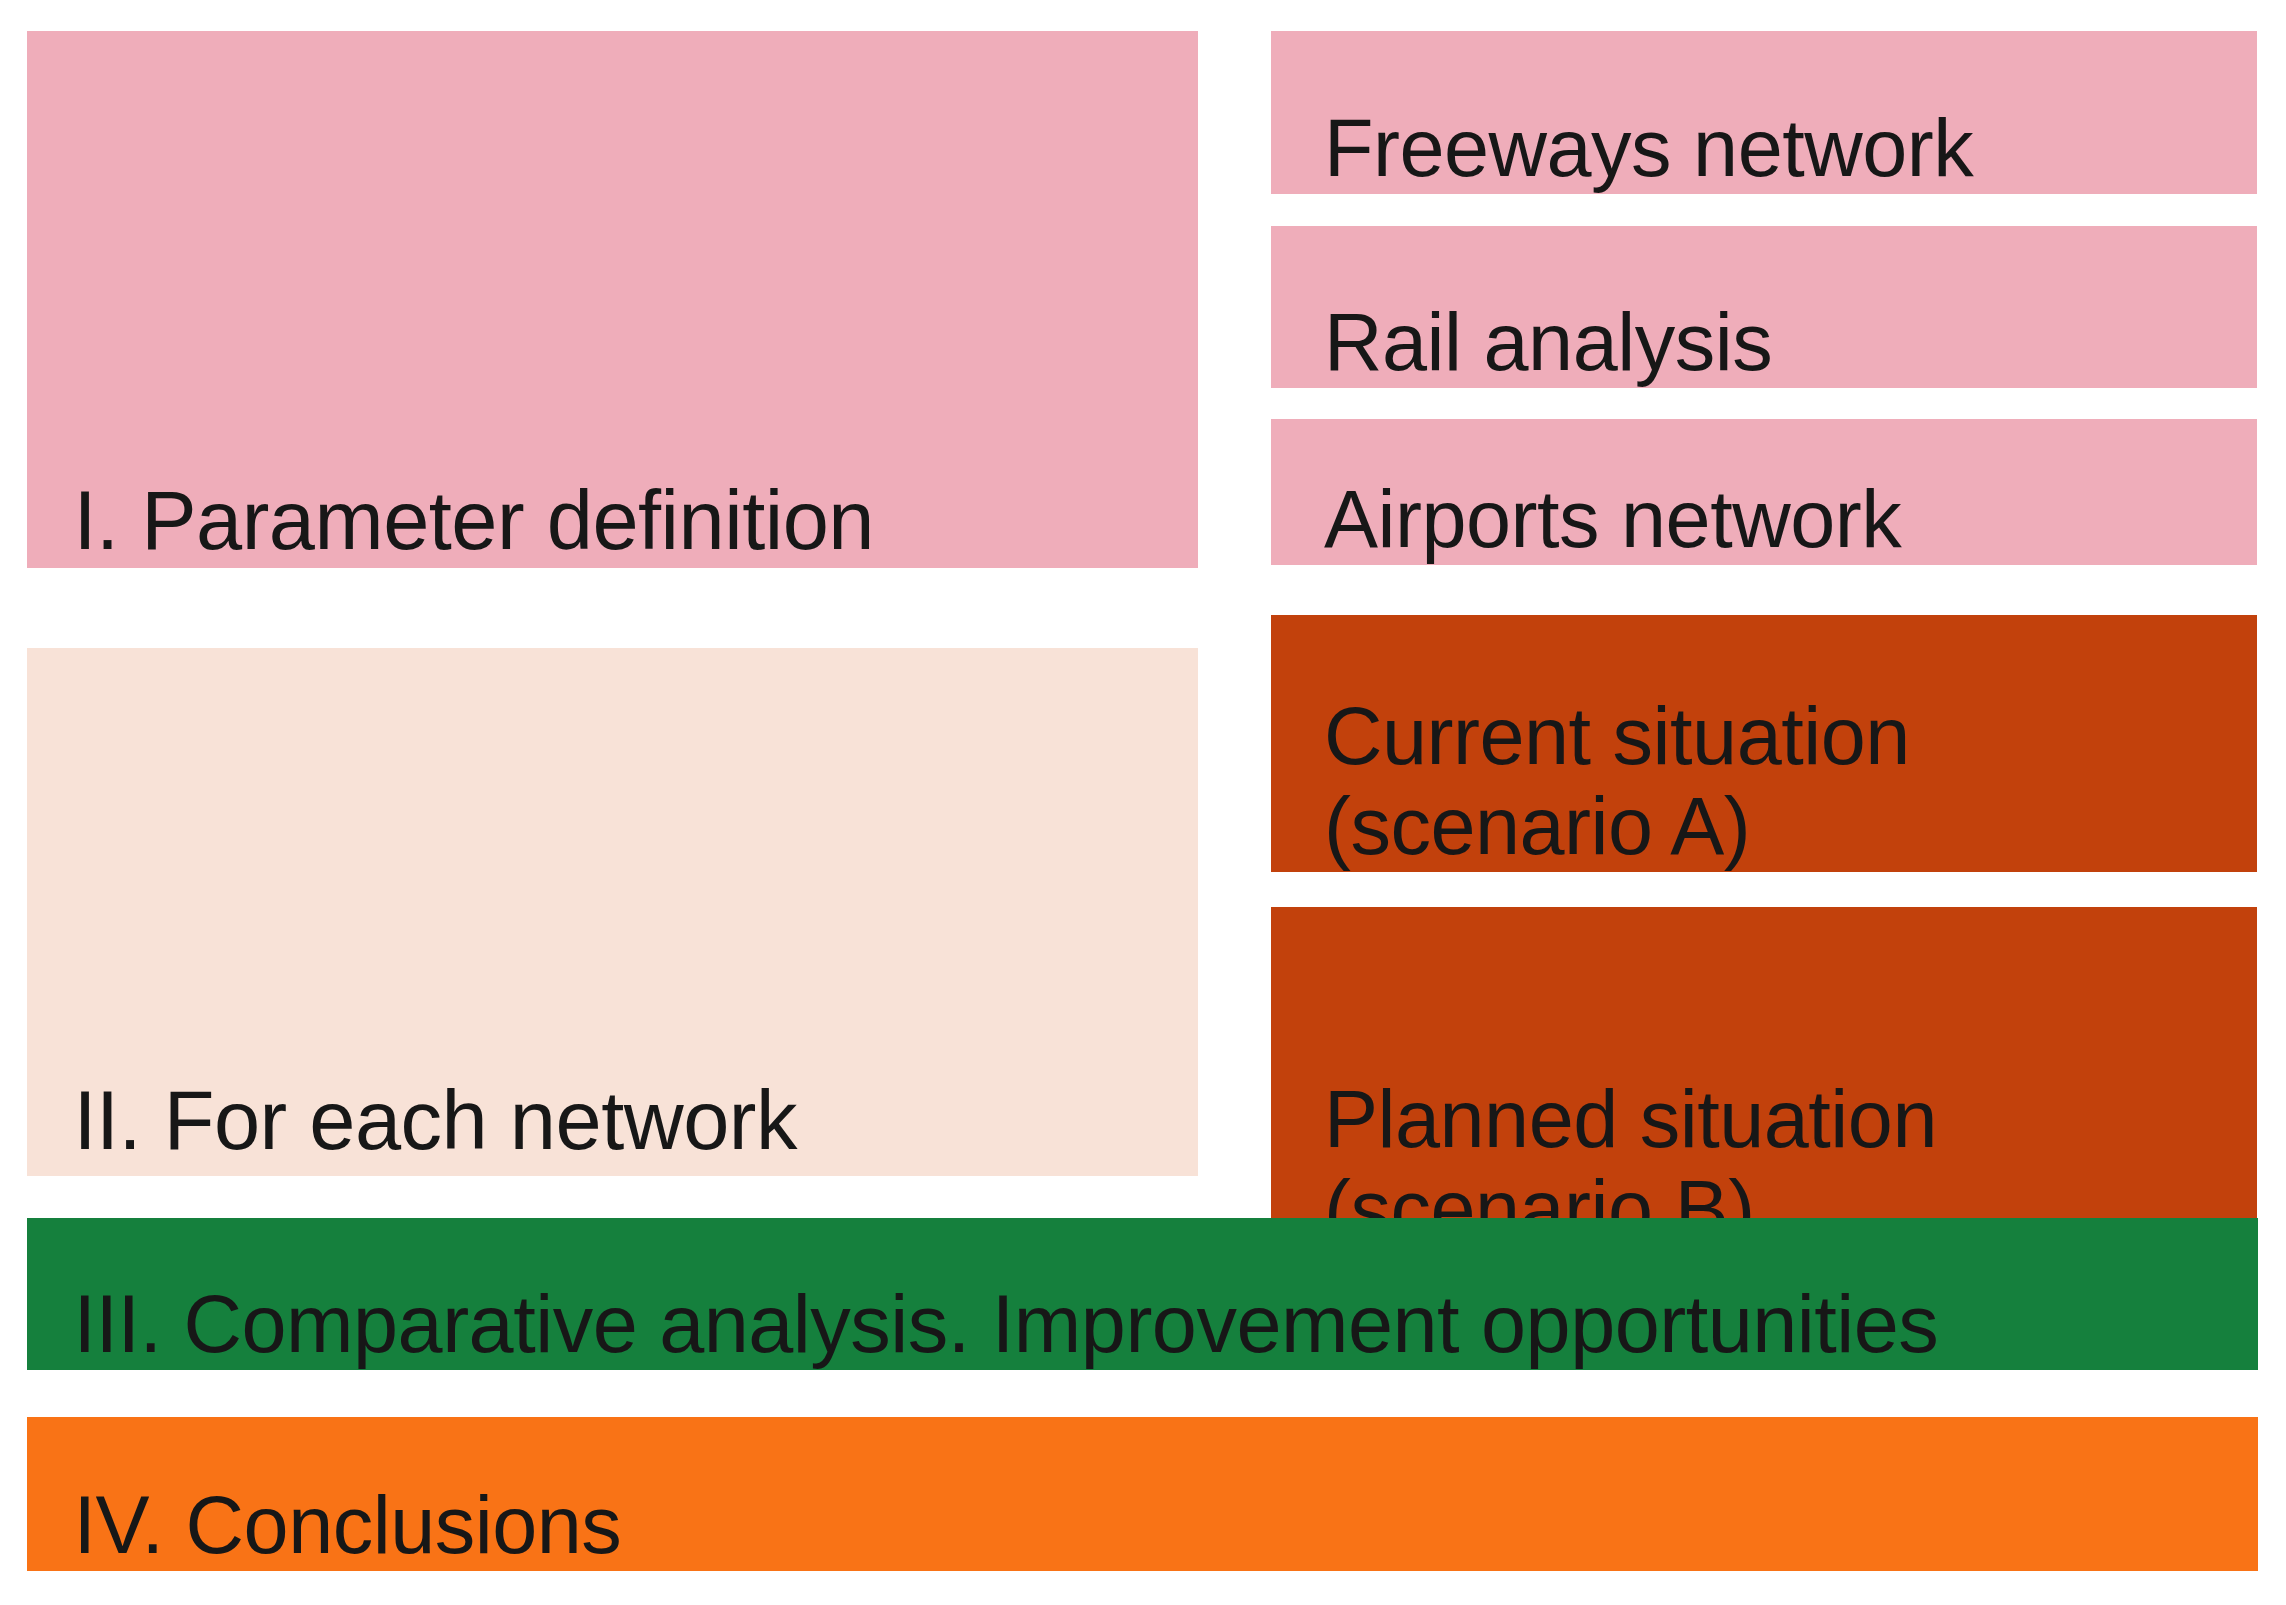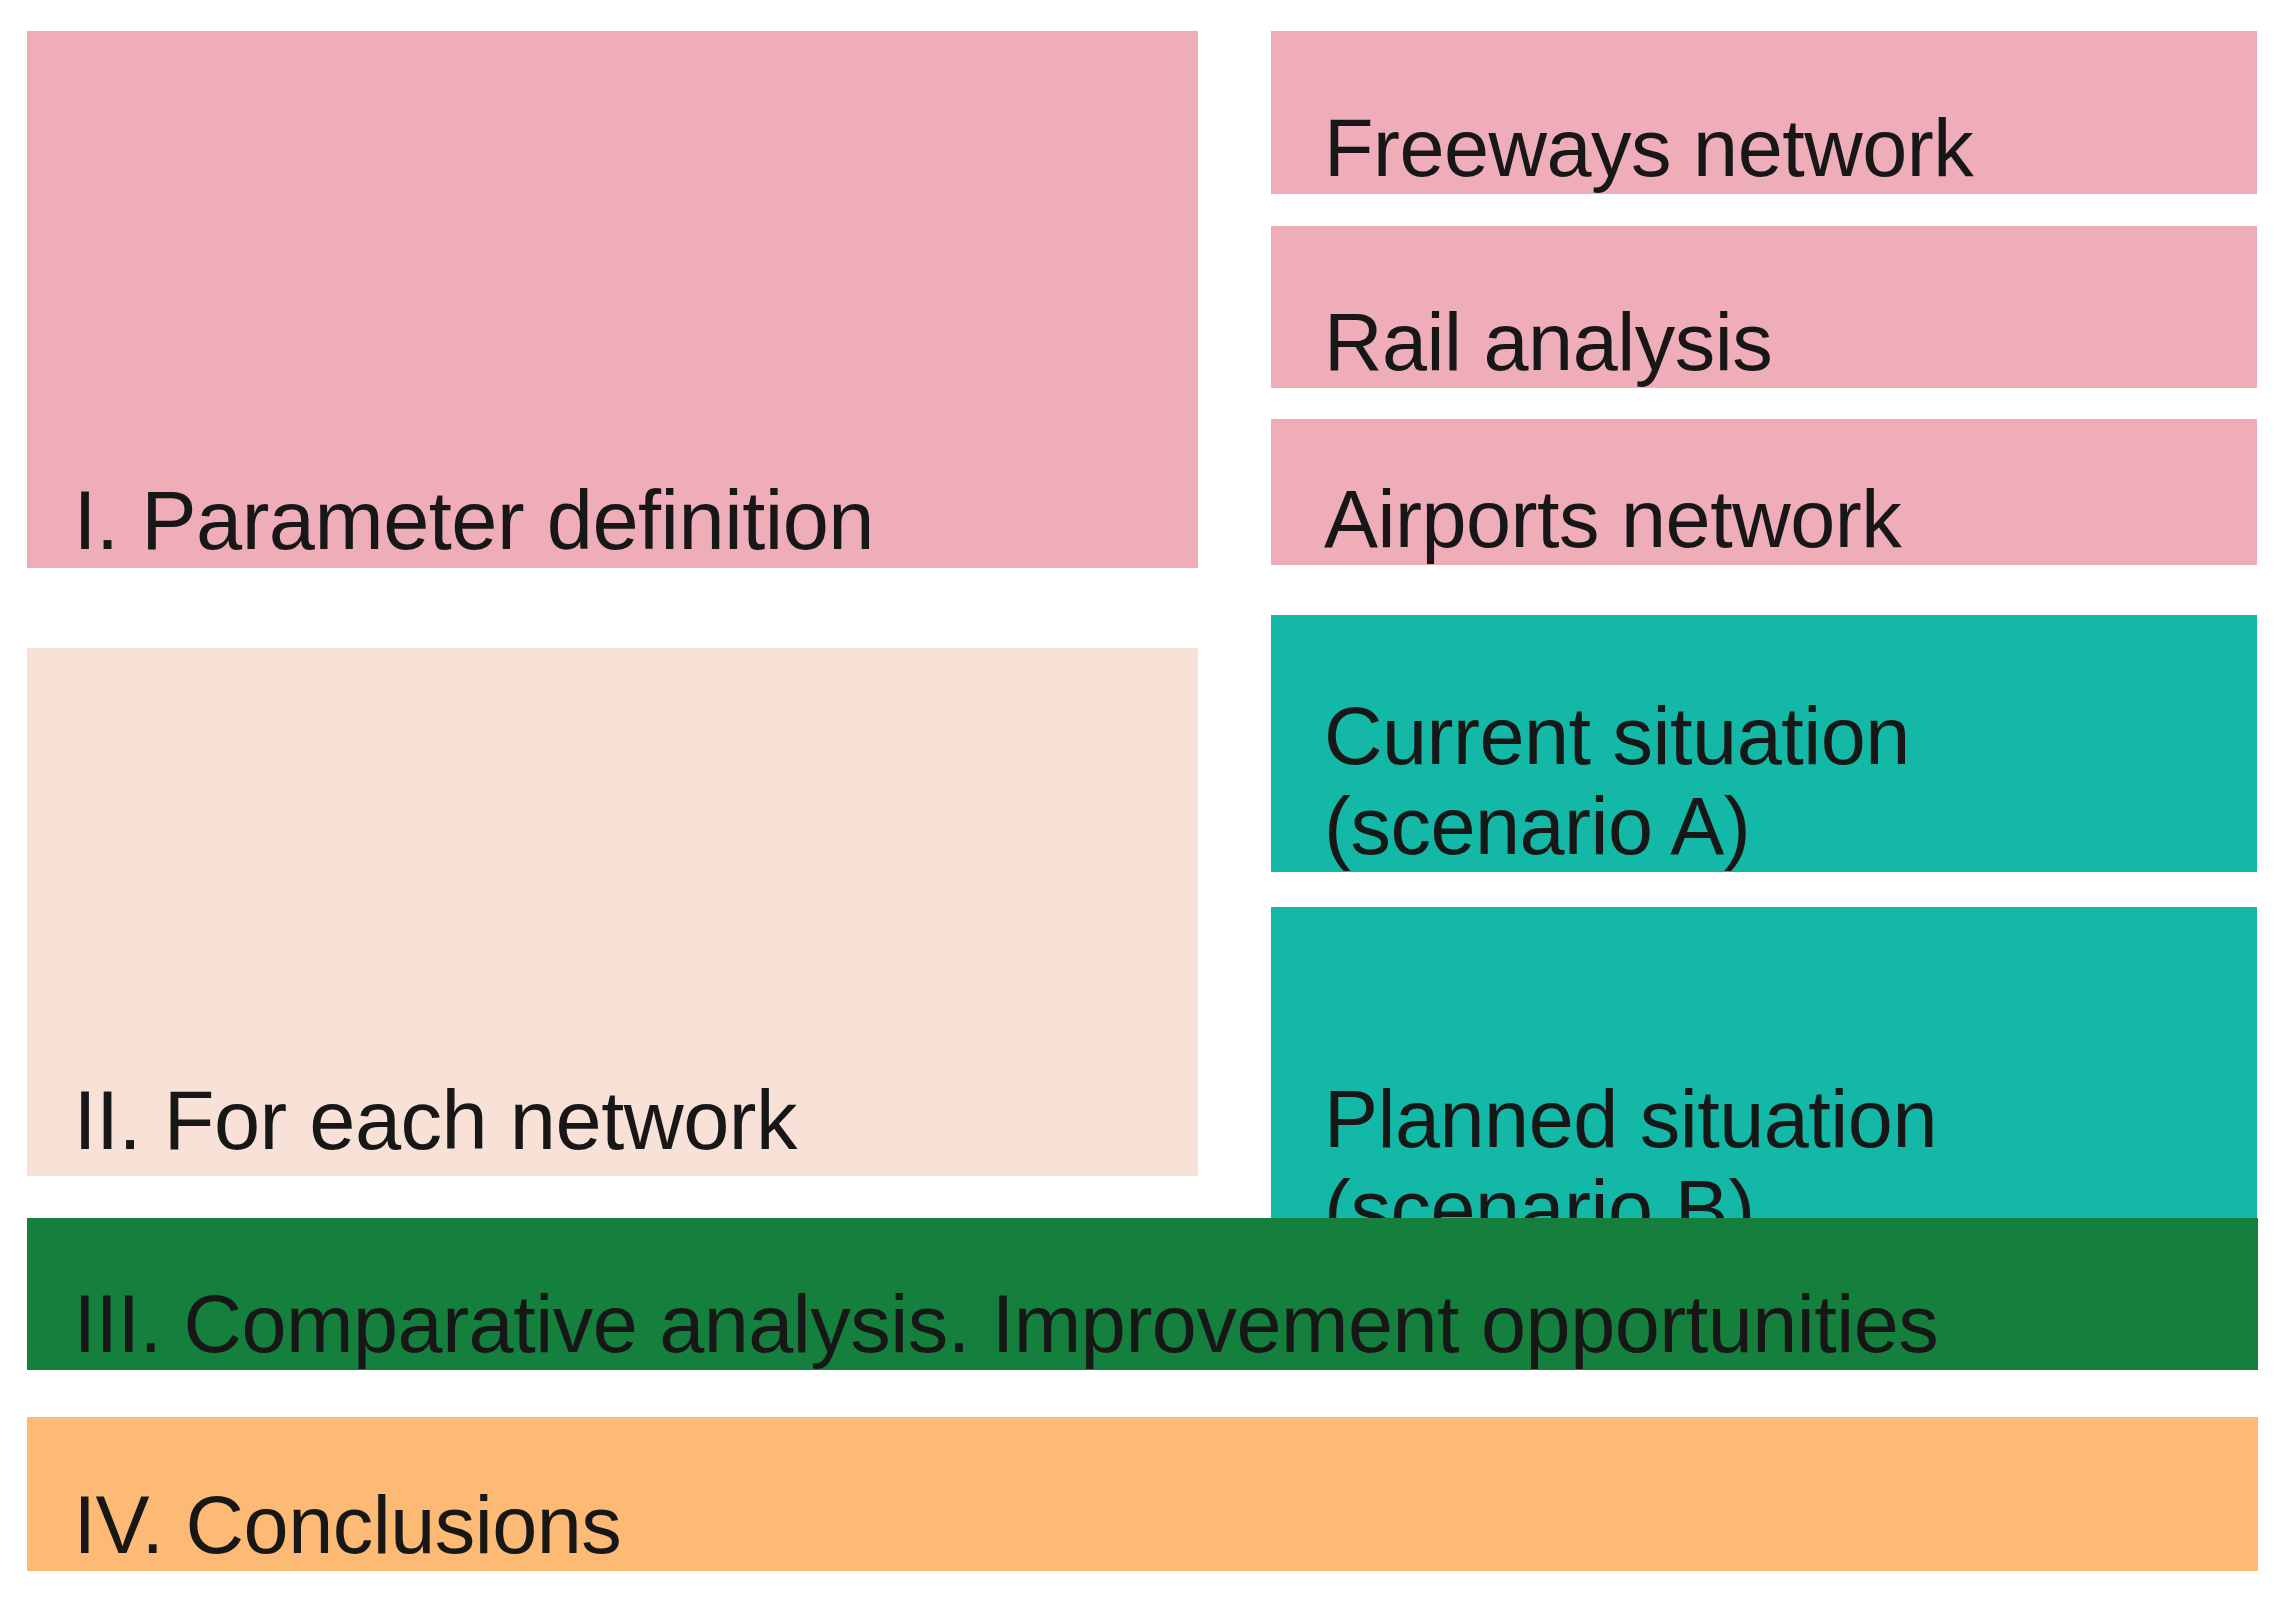--- a/index.html
+++ b/index.html
@@ -54,38 +54,38 @@
     padding: 26.5px 0 0 53px;
     font-size: 81px;
   }
   .net-1 { top: 31px;  height: 163px; }
   .net-2 { top: 226px; height: 162px; }
   .net-3 { top: 419px; height: 146px; }
   
   .scen {
     left: 1271px;
     width: 986px;
-    background: #14b8a6;
+    background: #c2410c;
     padding: 36px 0 0 53px;
     font-size: 81px;
   }
   .scen-1 { top: 615px; height: 257px; }
   .scen-2 { top: 907px; height: 348px; }
   
   .sec-3 {
     left: 26.5px; top: 1218px;
     width: 2231px; height: 152px;
     background: #15803d;
     padding: 28px 17px 0 47px;
     font-size: 81px;
   }
   .sec-4 {
     left: 26.5px; top: 1417px;
     width: 2231px; height: 154px;
-    background: #fdba74;
+    background: #f97316;
     padding: 32px 0 0 47px;
     font-size: 81px;
   }
   .label { display: block; }
 </style>
 </head>
 <body>
 
 <div id="canvas">
 

